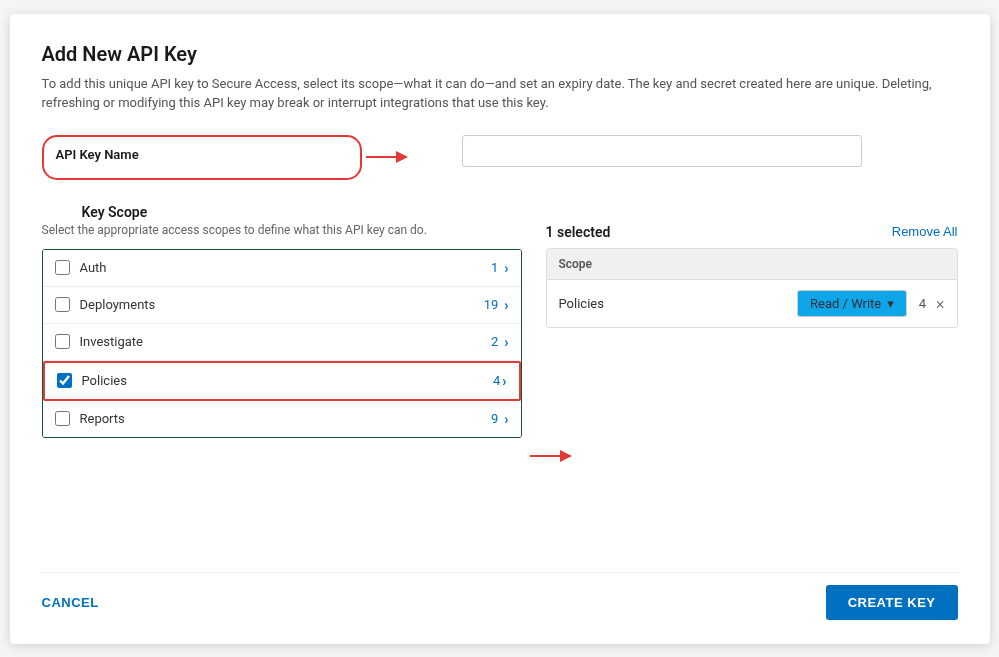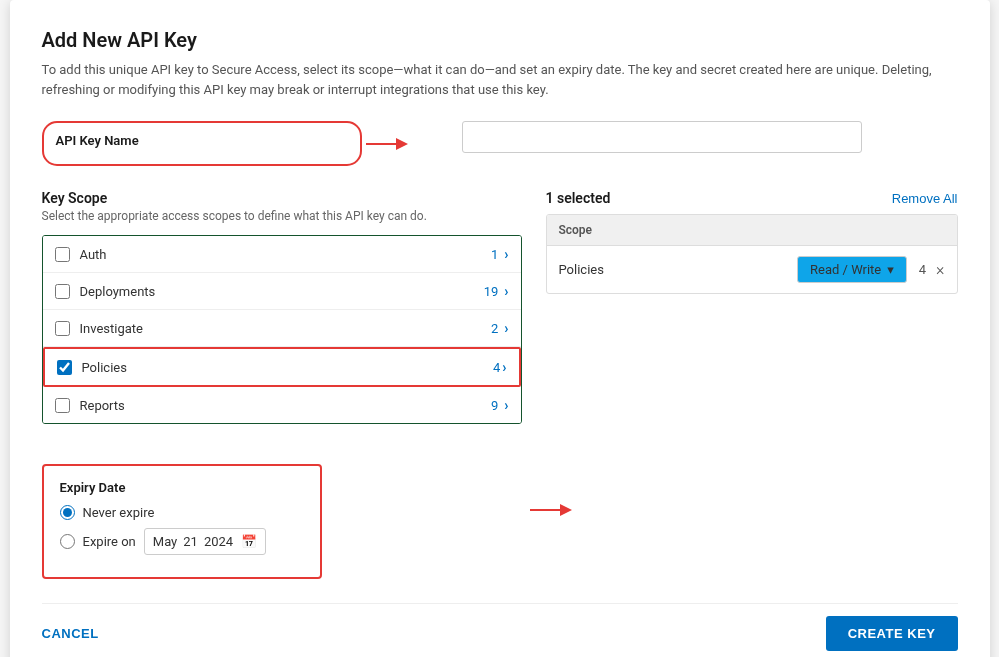--- a/index.html
+++ b/index.html
@@ -81,20 +81,21 @@
       flex: 0 0 480px;
     }
     .right-panel {
       flex: 1;
     }
     .scope-section-title {
       font-size: 14px;
       font-weight: 600;
       color: #1a1a1a;
       margin-bottom: 3px;
+      margin-left: 40px;
     }
     .scope-section-desc {
       font-size: 12px;
       color: #666;
       margin-bottom: 12px;
     }
     .scope-list-container {
       border: 1px solid #14532d;
       border-radius: 3px;
       overflow: hidden;
@@ -137,20 +138,21 @@
     .policies-row {
       border: 2px solid #e53935;
       border-radius: 2px;
     }
     
     .selected-header {
       display: flex;
       justify-content: space-between;
       align-items: center;
       margin-bottom: 8px;
+      margin-top: 20px;
     }
     .selected-count {
       font-size: 14px;
       font-weight: 600;
       color: #1a1a1a;
     }
     .remove-all-btn {
       font-size: 13px;
       color: #0070c0;
       cursor: pointer;
@@ -373,41 +375,20 @@
         <div class="scope-item">
           <input type="checkbox" class="scope-checkbox" style="">
           <span class="scope-name">Reports</span>
           <span class="scope-count">9</span>
           <span class="scope-chevron">›</span>
         </div>
 
       </div>
 
       <div style="position:relative; display:flex; align-items:flex-start; margin-top:20px;">
-        <div class="expiry-section">
-          <div class="expiry-title">Expiry Date</div>
-
-          <div class="radio-row">
-            <input type="radio" name="expiry" class="radio-input" checked="" style="">
-            <span>Never expire</span>
-          </div>
-
-          <div class="radio-row">
-            <input type="radio" name="expiry" class="radio-input" style="">
-            <span>Expire on</span>
-            <div class="date-box">
-              <div class="date-parts">
-                <span class="date-part">May</span>
-                <span class="date-part">21</span>
-                <span class="date-part">2024</span>
-              </div>
-              <span style="color:#888; font-size:13px;">📅</span>
-            </div>
-          </div>
-        </div>
 
         <div style="position:absolute; right:-52px; top:50%; transform:translateY(-50%);">
           <svg width="44" height="20" viewBox="0 0 44 20">
             <defs>
                 <marker id="ah2" markerWidth="6" markerHeight="6" refX="3" refY="3" orient="auto">
                   <path d="M0,0 L6,3 L0,6 Z" fill="#e53935"></path>
                 </marker>
               </defs>
             <line x1="0" y1="10" x2="36" y2="10" stroke="#e53935" stroke-width="2" marker-end="url(#ah2)"></line>
           </svg>

